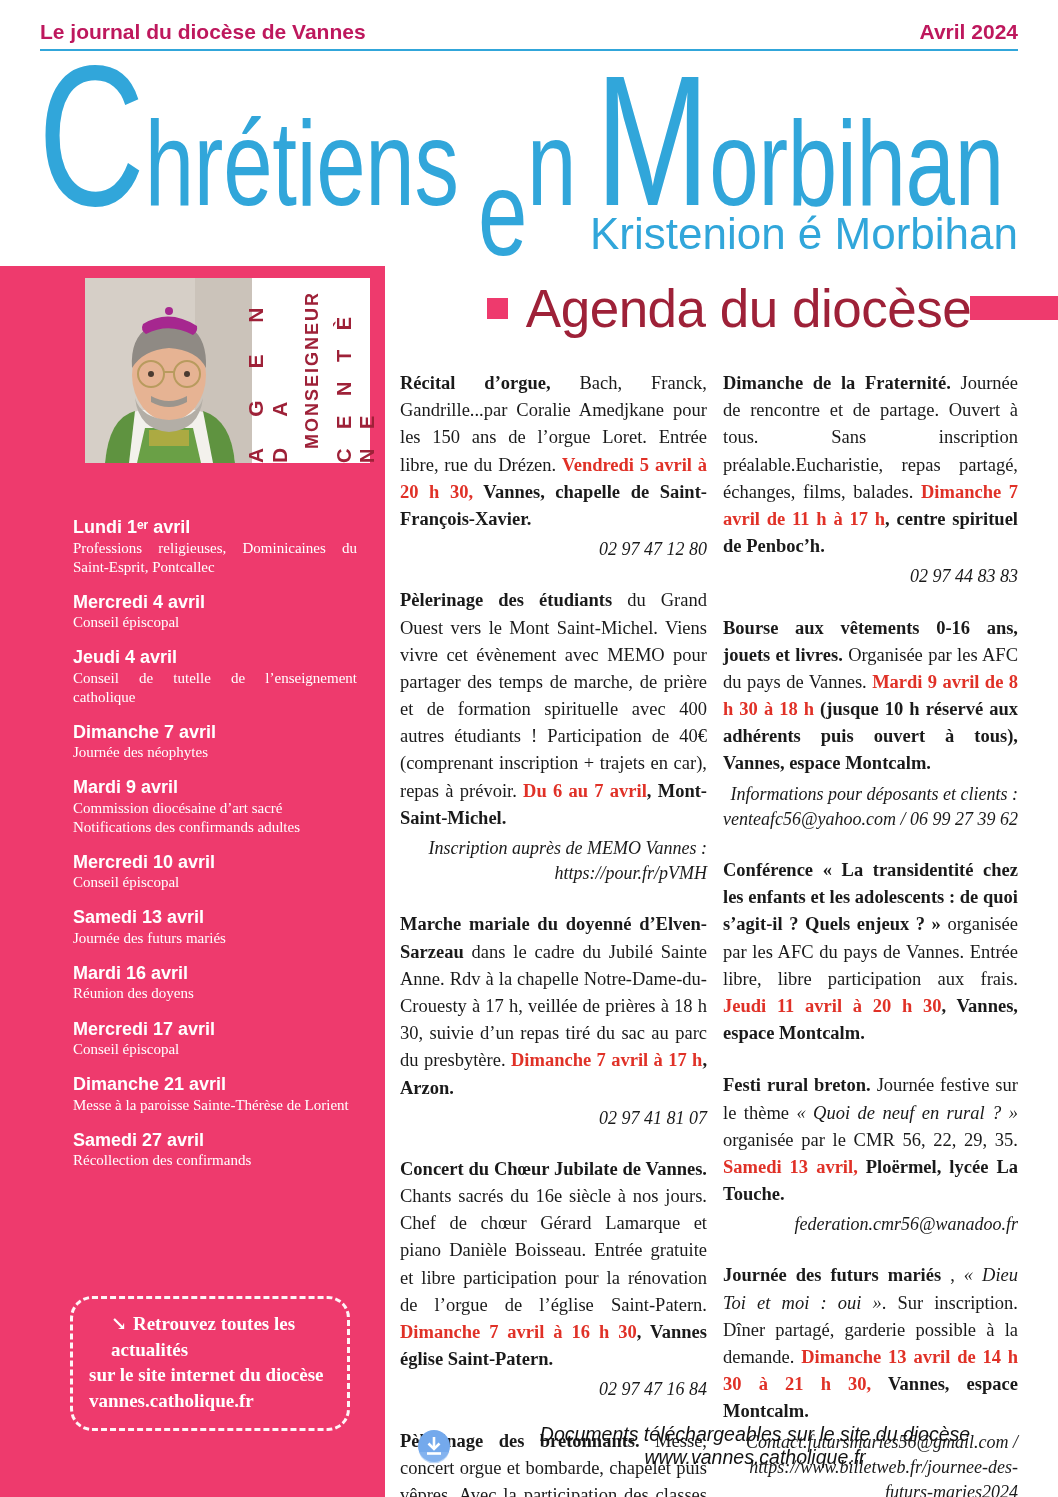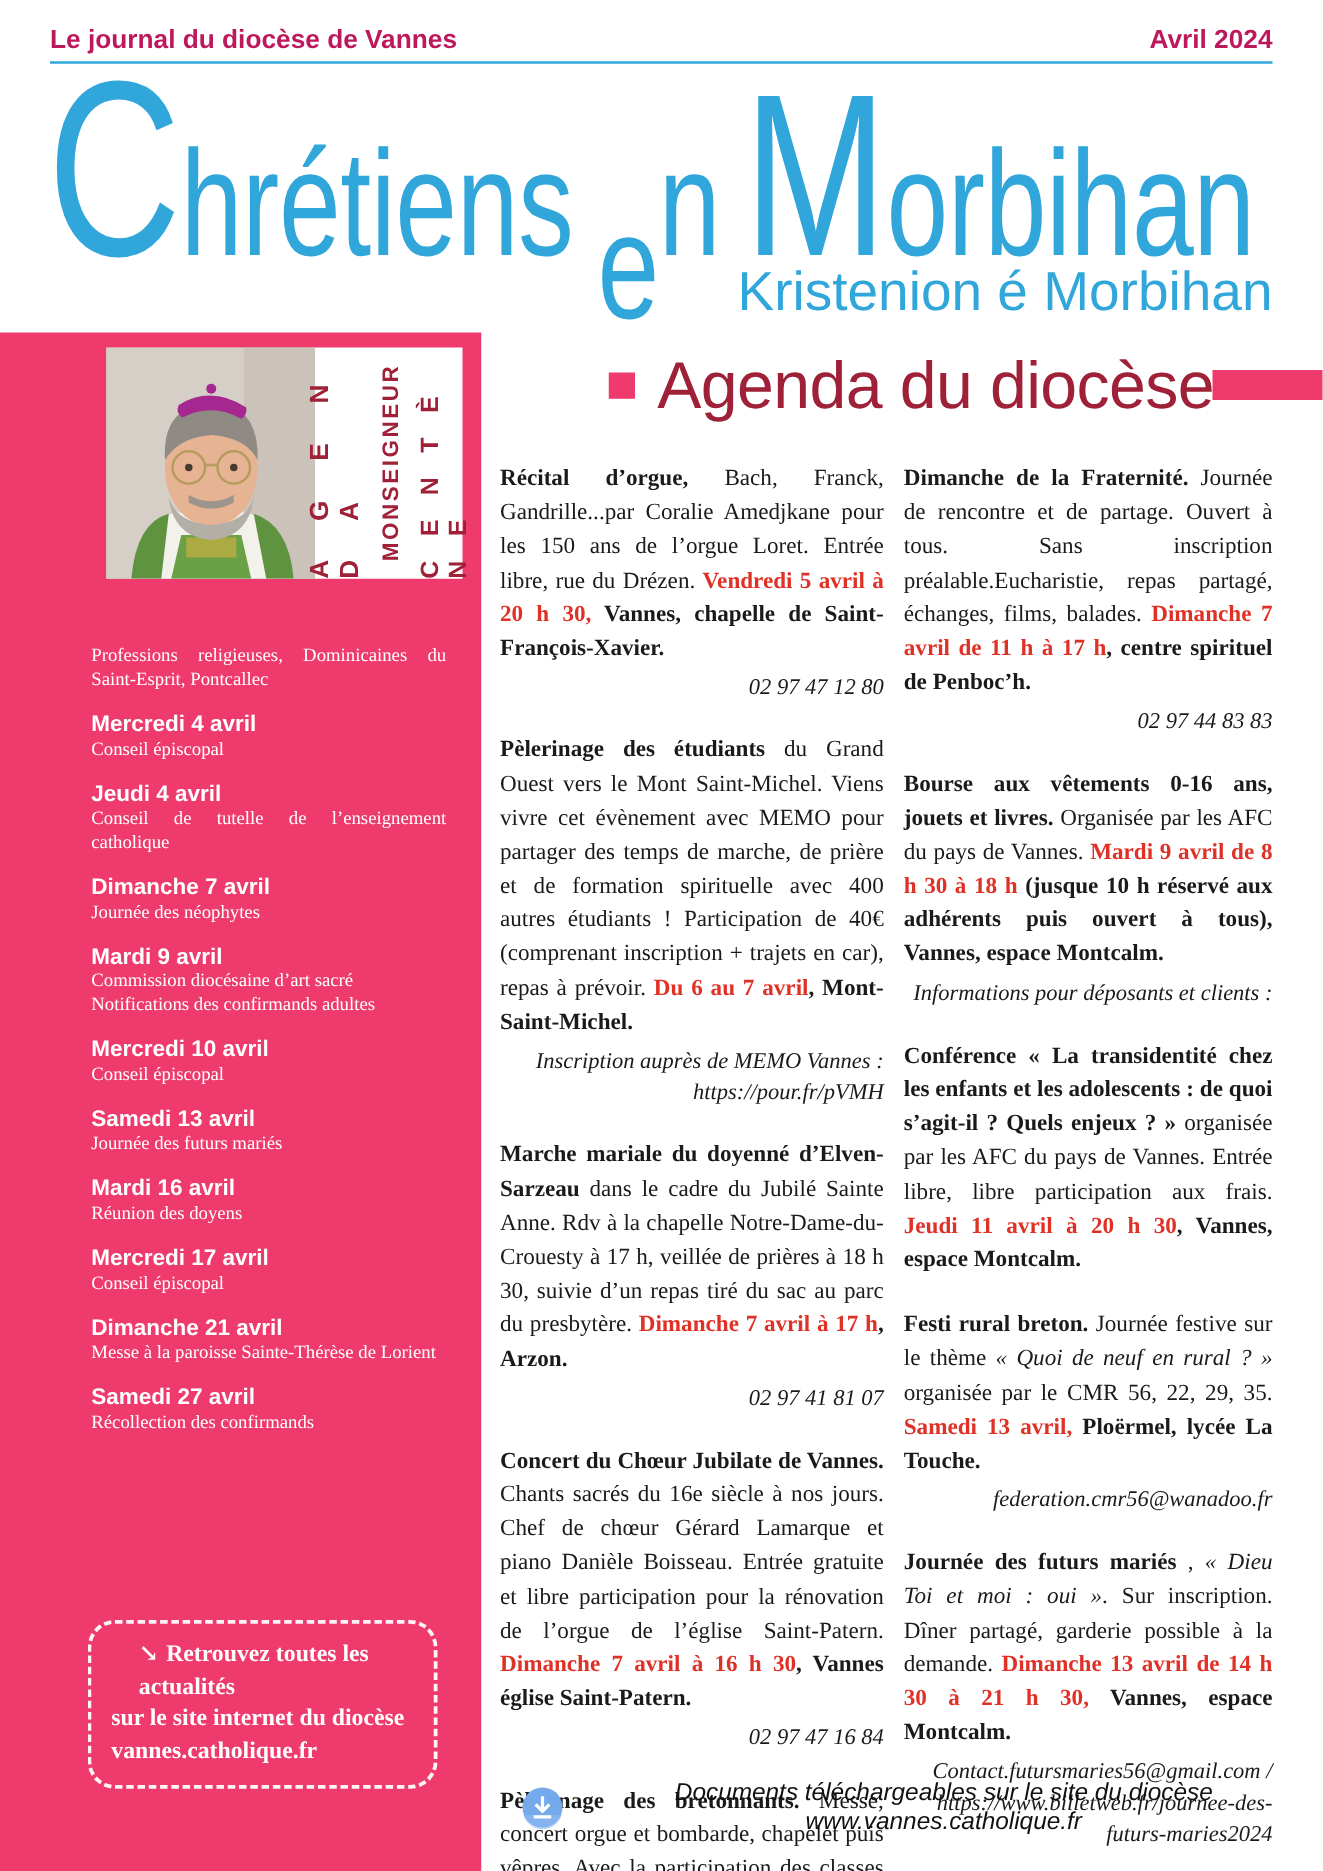--- a/index.html
+++ b/index.html
@@ -112,20 +112,21 @@
       </svg>
       <div class="vpanel">
         <span class="vlabel v1">A G E N D A</span>
         <span class="vlabel v2">MONSEIGNEUR</span>
         <span class="vlabel v3">C E N T È N E</span>
       </div>
     </div>
 
     <ul class="agenda-list" id="agenda-list">
         <li class="agenda-item">
+          <div class="agenda-date">Lundi 1ᵉʳ avril</div>
           <div class="agenda-desc">Professions religieuses, Dominicaines du Saint-Esprit, Pontcallec</div>
         </li>
         <li class="agenda-item">
           <div class="agenda-date">Mercredi 4 avril</div>
           <div class="agenda-desc">Conseil épiscopal</div>
         </li>
         <li class="agenda-item">
           <div class="agenda-date">Jeudi 4 avril</div>
           <div class="agenda-desc">Conseil de tutelle de l’enseignement catholique</div>
         </li>
@@ -212,20 +213,21 @@
           <article class="entry">
             <p class="entry-text"><span class="seg-b">Dimanche de la Fraternité. </span><span class="seg-n">Journée de rencontre et de partage. Ouvert à tous. Sans inscription préalable.Eucharistie, repas partagé, échanges, films, balades. </span><span class="seg-rb">Dimanche 7 avril de 11 h à 17 h</span><span class="seg-b">, centre spirituel de Penboc’h.</span></p>
             <div class="entry-contact">
               <div>02 97 44 83 83</div>
             </div>
           </article>
           <article class="entry">
             <p class="entry-text"><span class="seg-b">Bourse aux vêtements 0-16 ans, jouets et livres. </span><span class="seg-n">Organisée par les AFC du pays de Vannes. </span><span class="seg-rb">Mardi 9 avril de 8 h 30 à 18 h </span><span class="seg-b">(jusque 10 h réservé aux adhérents puis ouvert à tous), Vannes, espace Montcalm.</span></p>
             <div class="entry-contact">
               <div>Informations pour déposants et clients :</div>
+              <div>venteafc56@yahoo.com / 06 99 27 39 62</div>
             </div>
           </article>
           <article class="entry">
             <p class="entry-text"><span class="seg-b">Conférence « La transidentité chez les enfants et les adolescents : de quoi s’agit-il ? Quels enjeux ? » </span><span class="seg-n">organisée par les AFC du pays de Vannes. Entrée libre, libre participation aux frais. </span><span class="seg-rb">Jeudi 11 avril à 20 h 30</span><span class="seg-b">, Vannes, espace Montcalm.</span></p>
           </article>
           <article class="entry">
             <p class="entry-text"><span class="seg-b">Festi rural breton. </span><span class="seg-n">Journée festive sur le thème </span><span class="seg-ni">« Quoi de neuf en rural ? » </span><span class="seg-n">organisée par le CMR 56, 22, 29, 35. </span><span class="seg-rb">Samedi 13 avril,</span><span class="seg-b"> Ploërmel, lycée La Touche.</span></p>
             <div class="entry-contact">
               <div>federation.cmr56@wanadoo.fr</div>
             </div>

